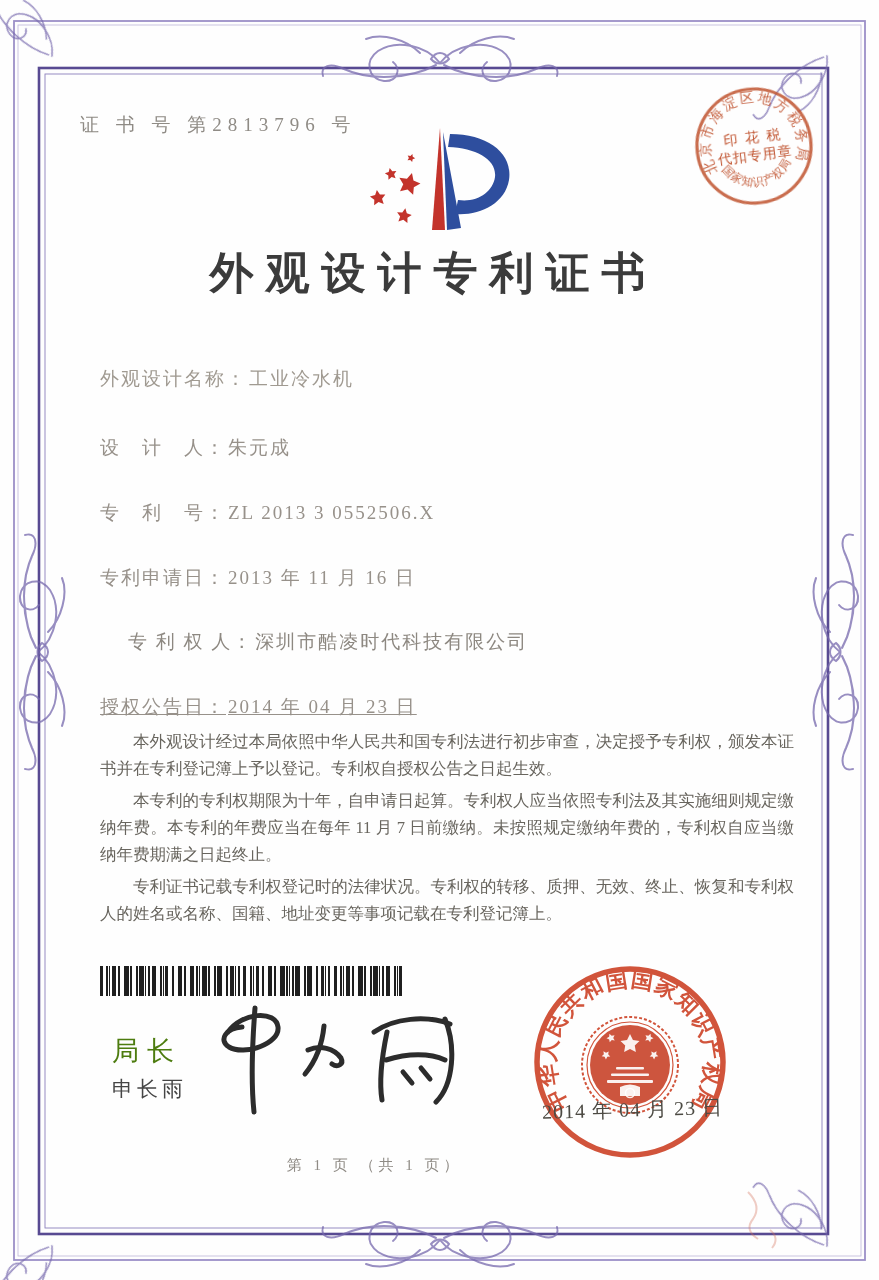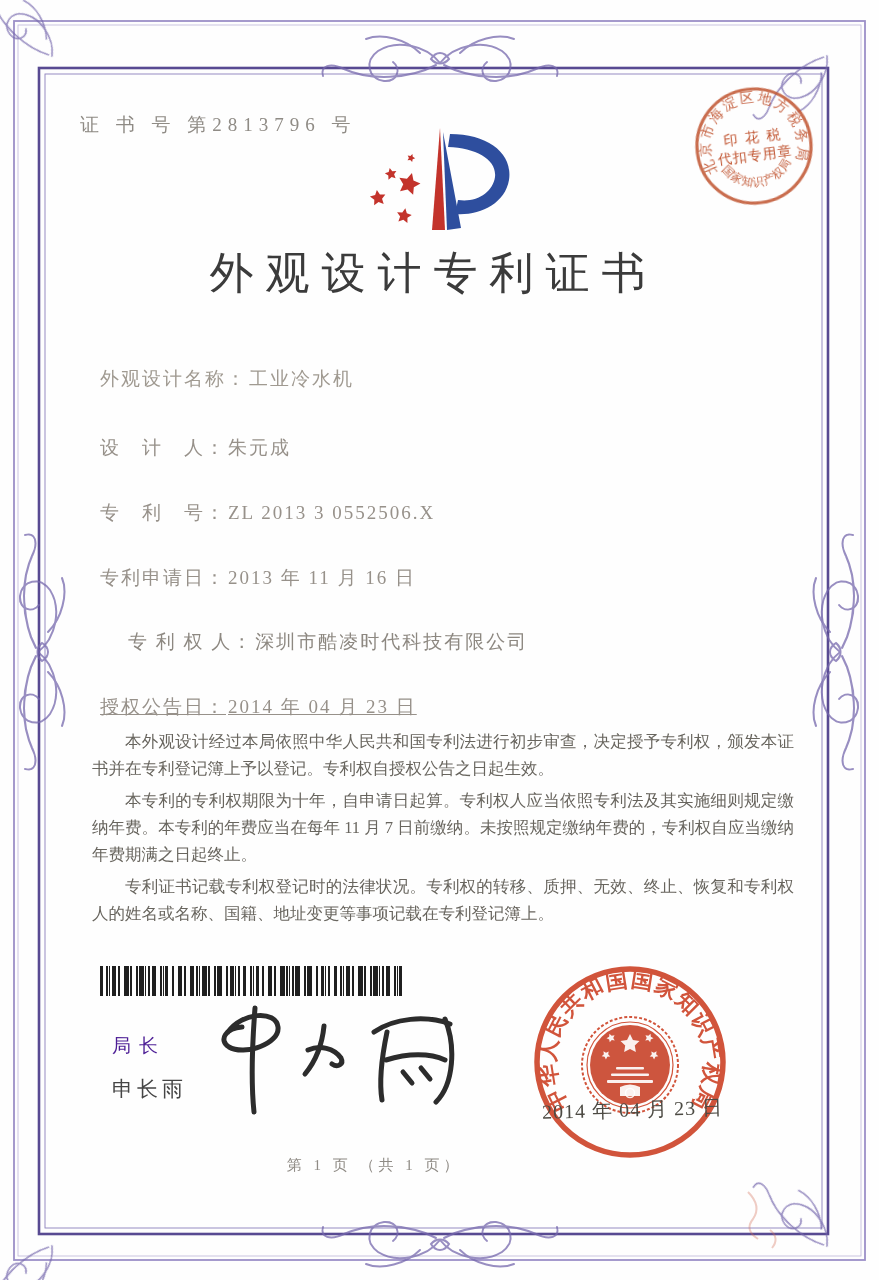--- a/index.html
+++ b/index.html
@@ -8,46 +8,46 @@
     font-family:"Liberation Serif","DejaVu Serif",serif;overflow:hidden;padding-left:19px;
   }
   .frame-svg{position:absolute;left:0;top:0;width:879px;height:1280px;pointer-events:none;}
   .cert-no{
     position:absolute;left:80px;top:112px;font-size:19px;letter-spacing:6px;
     color:#8f8b85;white-space:nowrap;
   }
   .logo-wrap{position:absolute;left:337px;top:118px;width:210px;height:118px;}
   .title{
     position:absolute;left:39px;top:244px;width:789px;text-align:center;
-    font-size:44px;font-weight:400;color:#3b3b3b;letter-spacing:12px;white-space:nowrap;
+    font-size:44px;font-weight:700;color:#3b3b3b;letter-spacing:12px;white-space:nowrap;
   }
   .field-row{
     position:absolute;left:100px;font-size:19px;color:#97918a;letter-spacing:2px;
     white-space:nowrap;
   }
   .field-row .val{margin-left:2px;}
   .row-1{top:366px;color:#a09a91;}
   .row-2{top:435px;}
   .row-3{top:500px;}
   .row-4{top:565px;text-align:right;}
   .row-5{top:629px;color:#8d8881;margin-left:28px;}
   .row-6{top:694px;text-decoration:underline;}
   .body-text{
     position:absolute;left:92px;top:728px;width:702px;color:#68655e;
     font-size:16.5px;line-height:27px;text-align:justify;
   }
-  .body-text p{margin:0 0 5px 0;text-indent:2em;}
+  .body-text p{margin:0 0 5px 8px;text-indent:2em;}
   .barcode{
     position:absolute;left:100px;top:966px;width:302px;height:30px;
     background:
       repeating-linear-gradient(90deg,#1f1f1f 0 2px,transparent 2px 6px),
       repeating-linear-gradient(90deg,#1f1f1f 0 3px,transparent 3px 13px),
       repeating-linear-gradient(90deg,#1f1f1f 0 1px,transparent 1px 9px);
   }
-  .officer-title{position:absolute;left:112px;top:1033px;font-size:19px;color:#4c1d95;letter-spacing:8px;}
+  .officer-title{position:absolute;left:112px;top:1033px;font-size:27px;color:#4d7c0f;letter-spacing:8px;}
   .officer-name{position:absolute;left:112px;top:1075px;font-size:21px;color:#454545;letter-spacing:4px;}
   .signature{position:absolute;left:196px;top:1002px;width:290px;height:118px;}
   .seal-svg{position:absolute;left:525px;top:957px;width:210px;height:210px;}
   .seal-date{
     position:absolute;left:542px;top:1096px;width:210px;font-size:20px;color:#4c4a43;
     letter-spacing:1px;transform:rotate(-1.5deg);white-space:nowrap;z-index:5;
   }
   .tax-stamp{position:absolute;left:688px;top:80px;width:132px;height:132px;transform:rotate(-7deg);}
   .footer{
     position:absolute;left:39px;top:1156px;width:671px;text-align:center;

